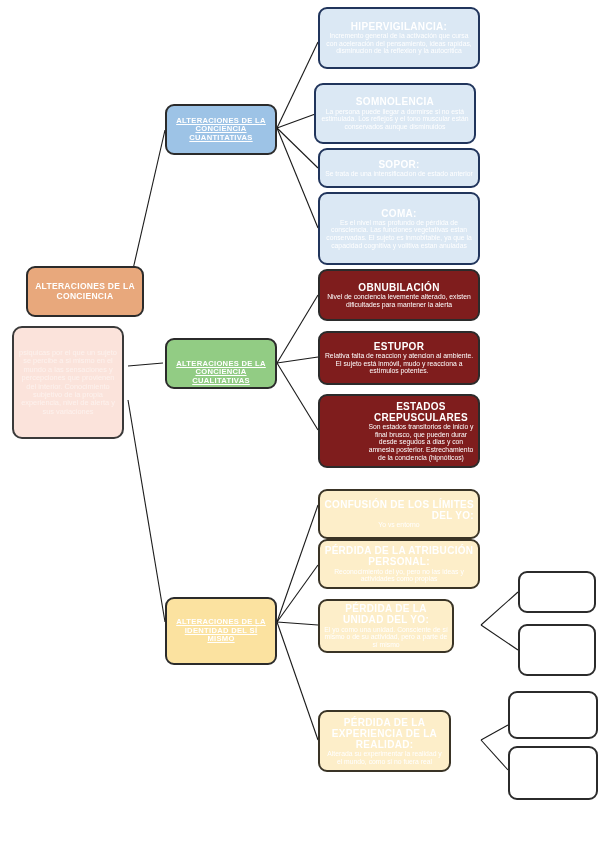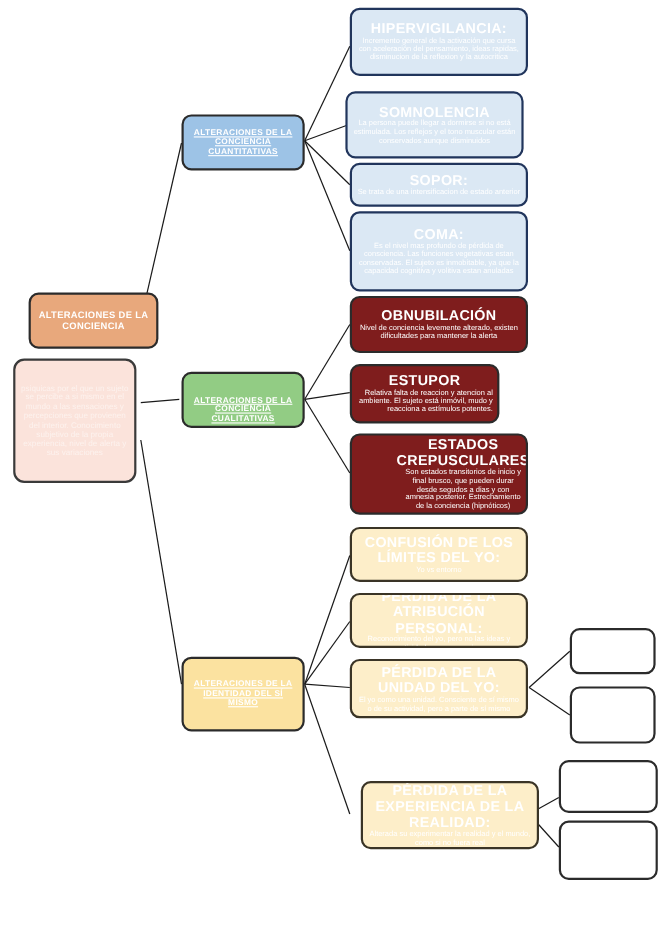--- a/index.html
+++ b/index.html
@@ -63,21 +63,21 @@
     color: #fdf2ee;
   }
   
   .cat { border-width: 2.5px; }
   .cat .title { font-size: 7.6px; text-decoration: underline; }
   .cat-quant { background: #9dc3e6; }
   .cat-qual  { background: #92cc84; }
   .cat-ident { background: #fbe2a0; }
 
   
-  .leaf .title { font-size: 13px; }
+  .leaf .title { font-size: 10px; }
   .leaf .body  { font-size: 6.8px; }
   .leaf-blue   { background: #dbe8f4; border-color: #21355c; }
   .leaf-green  { background: #7f1d1d; border-color: #2b2b2b; }
   .leaf-yellow { background: #fdeec9; border-color: #3a3426; }
   .leaf-empty  { background: #ffffff; border-color: #2b2b2b; }
 </style>
 </head>
 <body>
 
 <div id="canvas">
@@ -148,46 +148,46 @@
   <div class="node leaf leaf-blue" style="left:318px; top:192px; width:162px; height:73px;">
     <span class="title">COMA:</span>
     <span class="body">Es el nivel mas profundo de pérdida de consciencia. Las funciones vegetativas estan conservadas. El sujeto es inmobitable, ya que la capacidad cognitiva y volitiva estan anuladas</span>
   </div>
 
   <div class="node leaf leaf-green" style="left:318px; top:269px; width:162px; height:52px;">
     <span class="title">OBNUBILACIÓN</span>
     <span class="body">Nivel de conciencia levemente alterado, existen dificultades para mantener la alerta</span>
   </div>
 
-  <div class="node leaf leaf-green" style="left:318px; top:331px; width:136px; height:54px;text-align:right;">
+  <div class="node leaf leaf-green" style="left:318px; top:331px; width:162px; height:54px;">
     <span class="title">ESTUPOR</span>
     <span class="body">Relativa falta de reaccion y atencion al ambiente. El sujeto está inmóvil, mudo y reacciona a estímulos potentes.</span>
   </div>
 
   <div class="node leaf leaf-green" style="left:318px; top:394px; width:162px; height:74px;padding-left:48px;">
     <span class="title">ESTADOS CREPUSCULARES</span>
     <span class="body">Son estados transitorios de inicio y final brusco, que pueden durar desde segudos a dias y con amnesia posterior. Estrechamiento de la conciencia (hipnóticos)</span>
   </div>
 
-  <div class="node leaf leaf-yellow" style="left:318px; top:479px; width:162px; height:50px;">
+  <div class="node leaf leaf-yellow" style="left:318px; top:489px; width:162px; height:50px;text-align:right;">
     <span class="title">CONFUSIÓN DE LOS LÍMITES DEL YO:</span>
     <span class="body">Yo vs entorno</span>
   </div>
 
   <div class="node leaf leaf-yellow" style="left:318px; top:539px; width:162px; height:50px;">
     <span class="title">PÉRDIDA DE LA ATRIBUCIÓN PERSONAL:</span>
     <span class="body">Reconocimiento del yo, pero no las ideas y actividades como propias</span>
   </div>
 
-  <div class="node leaf leaf-yellow" style="left:318px; top:599px; width:162px; height:54px;">
+  <div class="node leaf leaf-yellow" style="left:318px; top:599px; width:136px; height:54px;">
     <span class="title">PÉRDIDA DE LA UNIDAD DEL YO:</span>
     <span class="body">El yo como una unidad. Consciente de sí mismo o de su actividad, pero a parte de sí mismo</span>
   </div>
 
-  <div class="node leaf leaf-yellow" style="left:328px; top:710px; width:162px; height:62px;">
+  <div class="node leaf leaf-yellow" style="left:318px; top:710px; width:133px; height:62px;">
     <span class="title">PÉRDIDA DE LA EXPERIENCIA DE LA REALIDAD:</span>
     <span class="body">Alterada su experimentar la realidad y el mundo, como si no fuera real</span>
   </div>
 
   <div class="node leaf leaf-empty" style="left:518px; top:571px; width:78px; height:42px;">
     <span class="body"></span>
   </div>
 
   <div class="node leaf leaf-empty" style="left:518px; top:624px; width:78px; height:52px;">
     <span class="body"></span>

